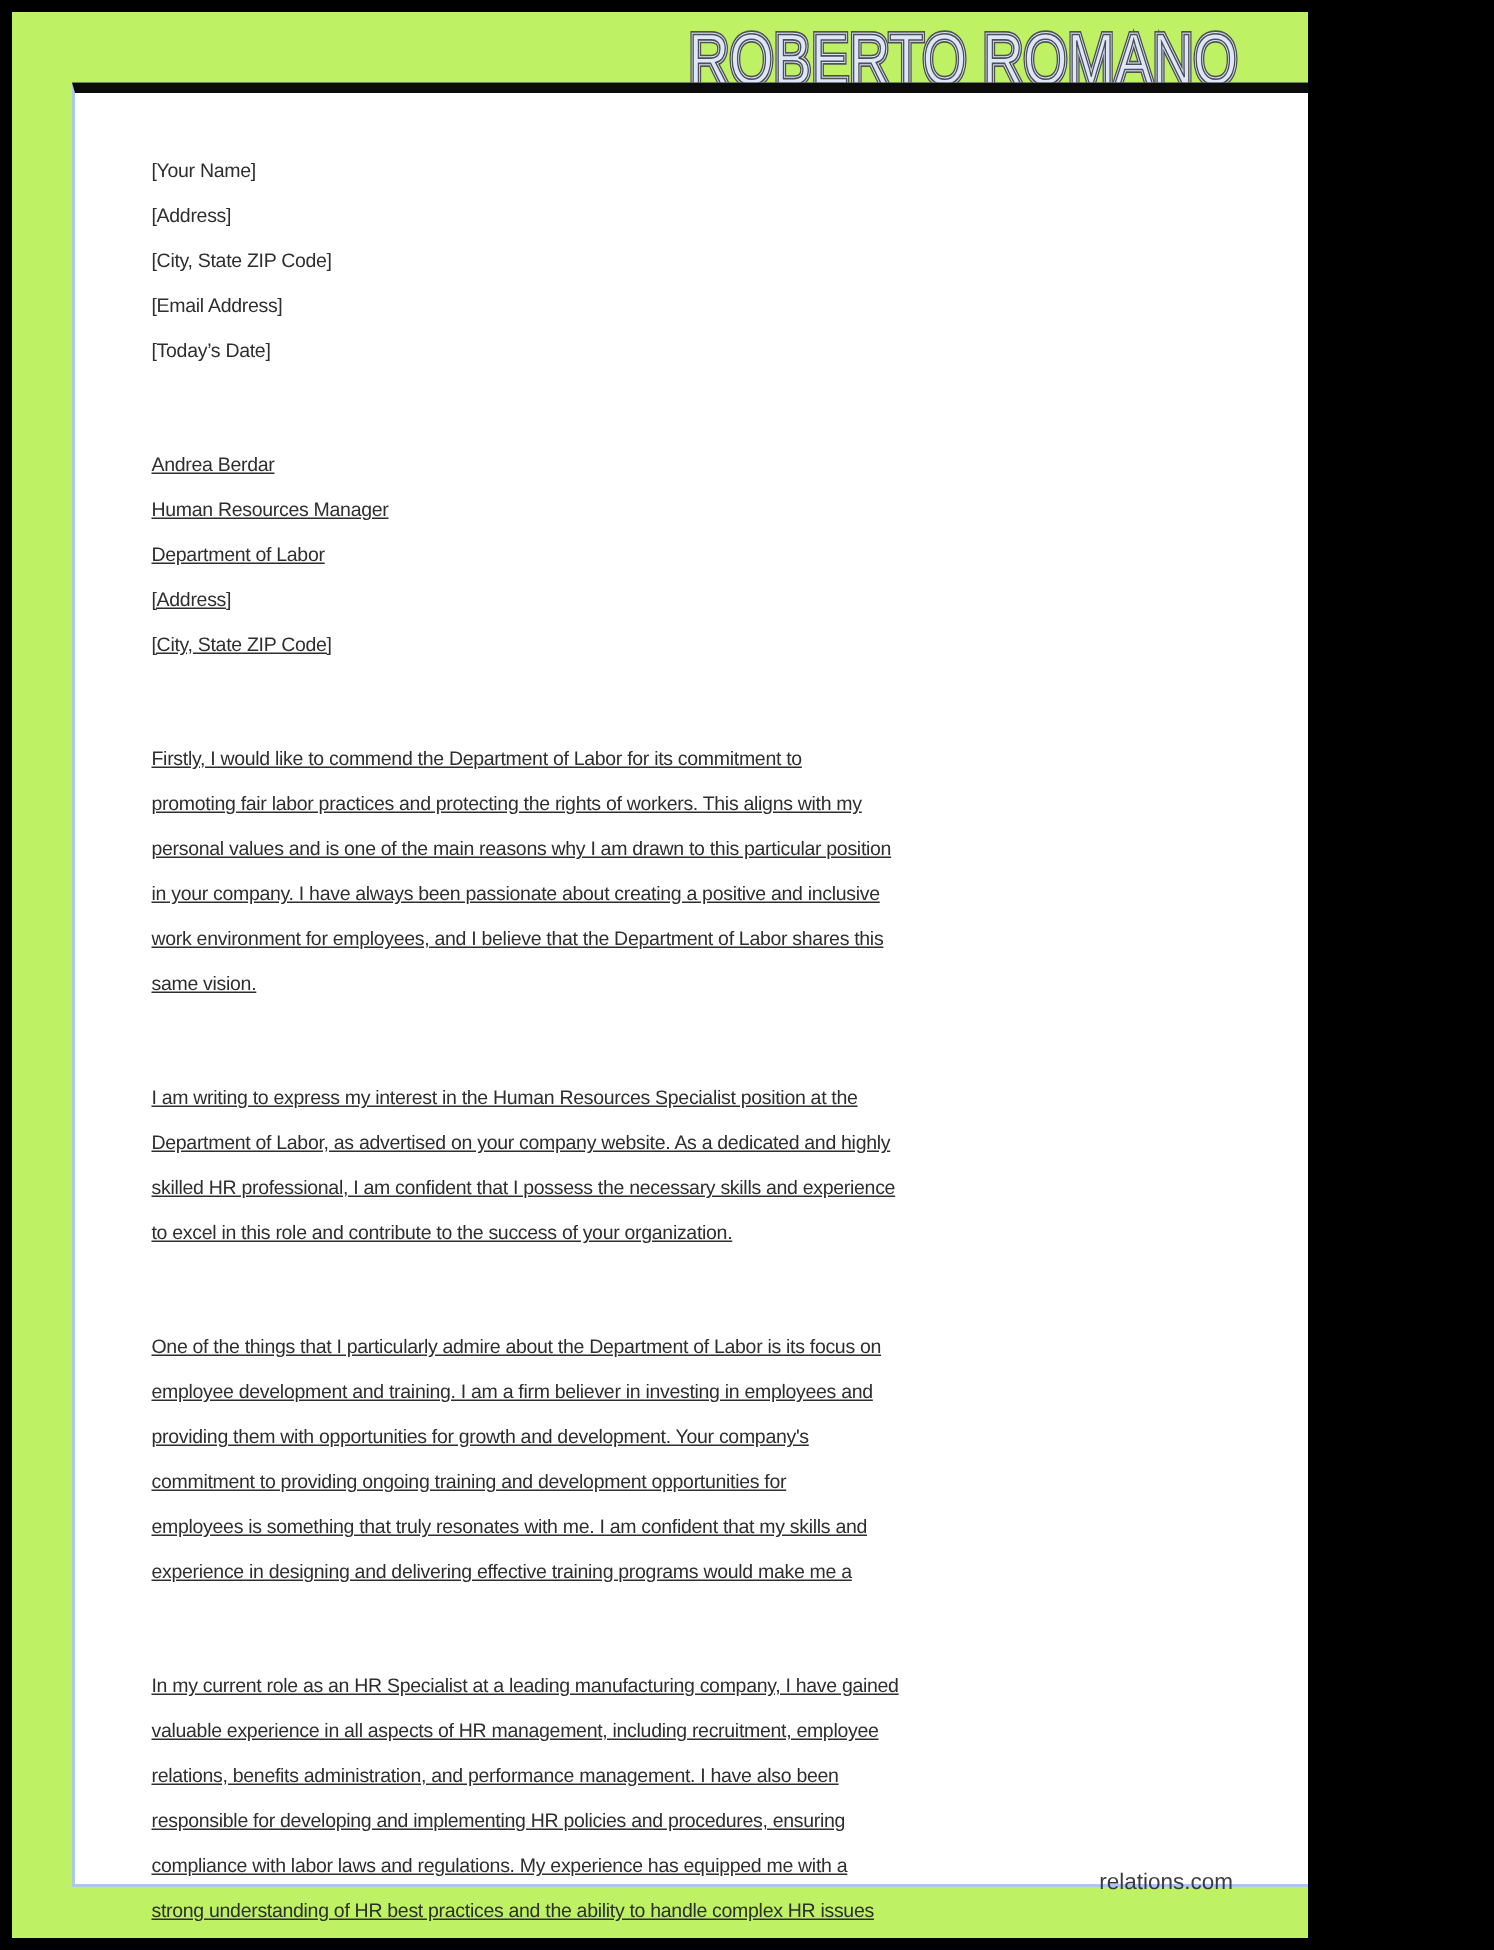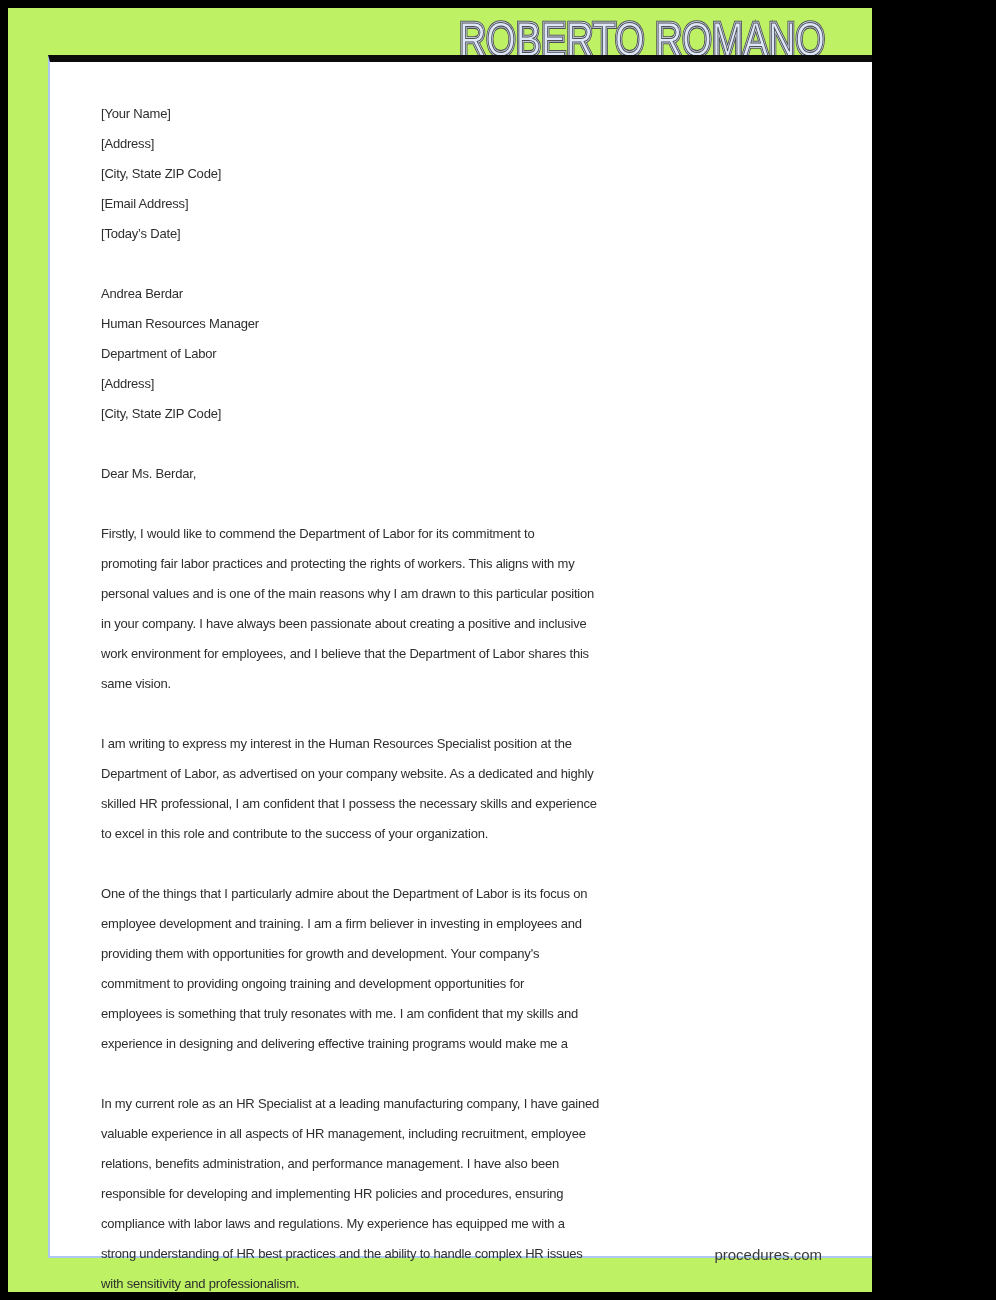--- a/index.html
+++ b/index.html
@@ -43,21 +43,21 @@
     border-bottom: 2px solid #aec7f0;
   }
   .letter {
     padding: 37px 40px 0 51px;
     font-size: 13px;
     line-height: 30px;
     letter-spacing: -0.2px;
     color: #2e2e2e;
   }
   .letter .block { white-space: pre-line; }
-  .letter .block + .block { margin-top: 30px; }
+  .letter .block + .block { margin-top: 46px; text-decoration: underline; }
 
   .watermark {
     position: absolute;
     top: 1238px; right: 50px;
     font-size: 15px;
     color: #3b3b3b;
     letter-spacing: 0;
   }
 </style>
 </head>
@@ -79,21 +79,20 @@
         <div class="block">[Your Name]
 [Address]
 [City, State ZIP Code]
 [Email Address]
 [Today’s Date]</div>
         <div class="block">Andrea Berdar
 Human Resources Manager
 Department of Labor
 [Address]
 [City, State ZIP Code]</div>
-        <div class="block">Dear Ms. Berdar,</div>
         <div class="block">Firstly, I would like to commend the Department of Labor for its commitment to
 promoting fair labor practices and protecting the rights of workers. This aligns with my
 personal values and is one of the main reasons why I am drawn to this particular position
 in your company. I have always been passionate about creating a positive and inclusive
 work environment for employees, and I believe that the Department of Labor shares this
 same vision.</div>
         <div class="block">I am writing to express my interest in the Human Resources Specialist position at the
 Department of Labor, as advertised on your company website. As a dedicated and highly
 skilled HR professional, I am confident that I possess the necessary skills and experience
 to excel in this role and contribute to the success of your organization.</div>
@@ -106,16 +105,16 @@
         <div class="block">In my current role as an HR Specialist at a leading manufacturing company, I have gained
 valuable experience in all aspects of HR management, including recruitment, employee
 relations, benefits administration, and performance management. I have also been
 responsible for developing and implementing HR policies and procedures, ensuring
 compliance with labor laws and regulations. My experience has equipped me with a
 strong understanding of HR best practices and the ability to handle complex HR issues
 with sensitivity and professionalism.</div>
       </div>
     </div>
 
-    <div class="watermark">procedures.com</div>
+    <div class="watermark">relations.com</div>
 
   </div>
 </div>
 
 </body></html>

